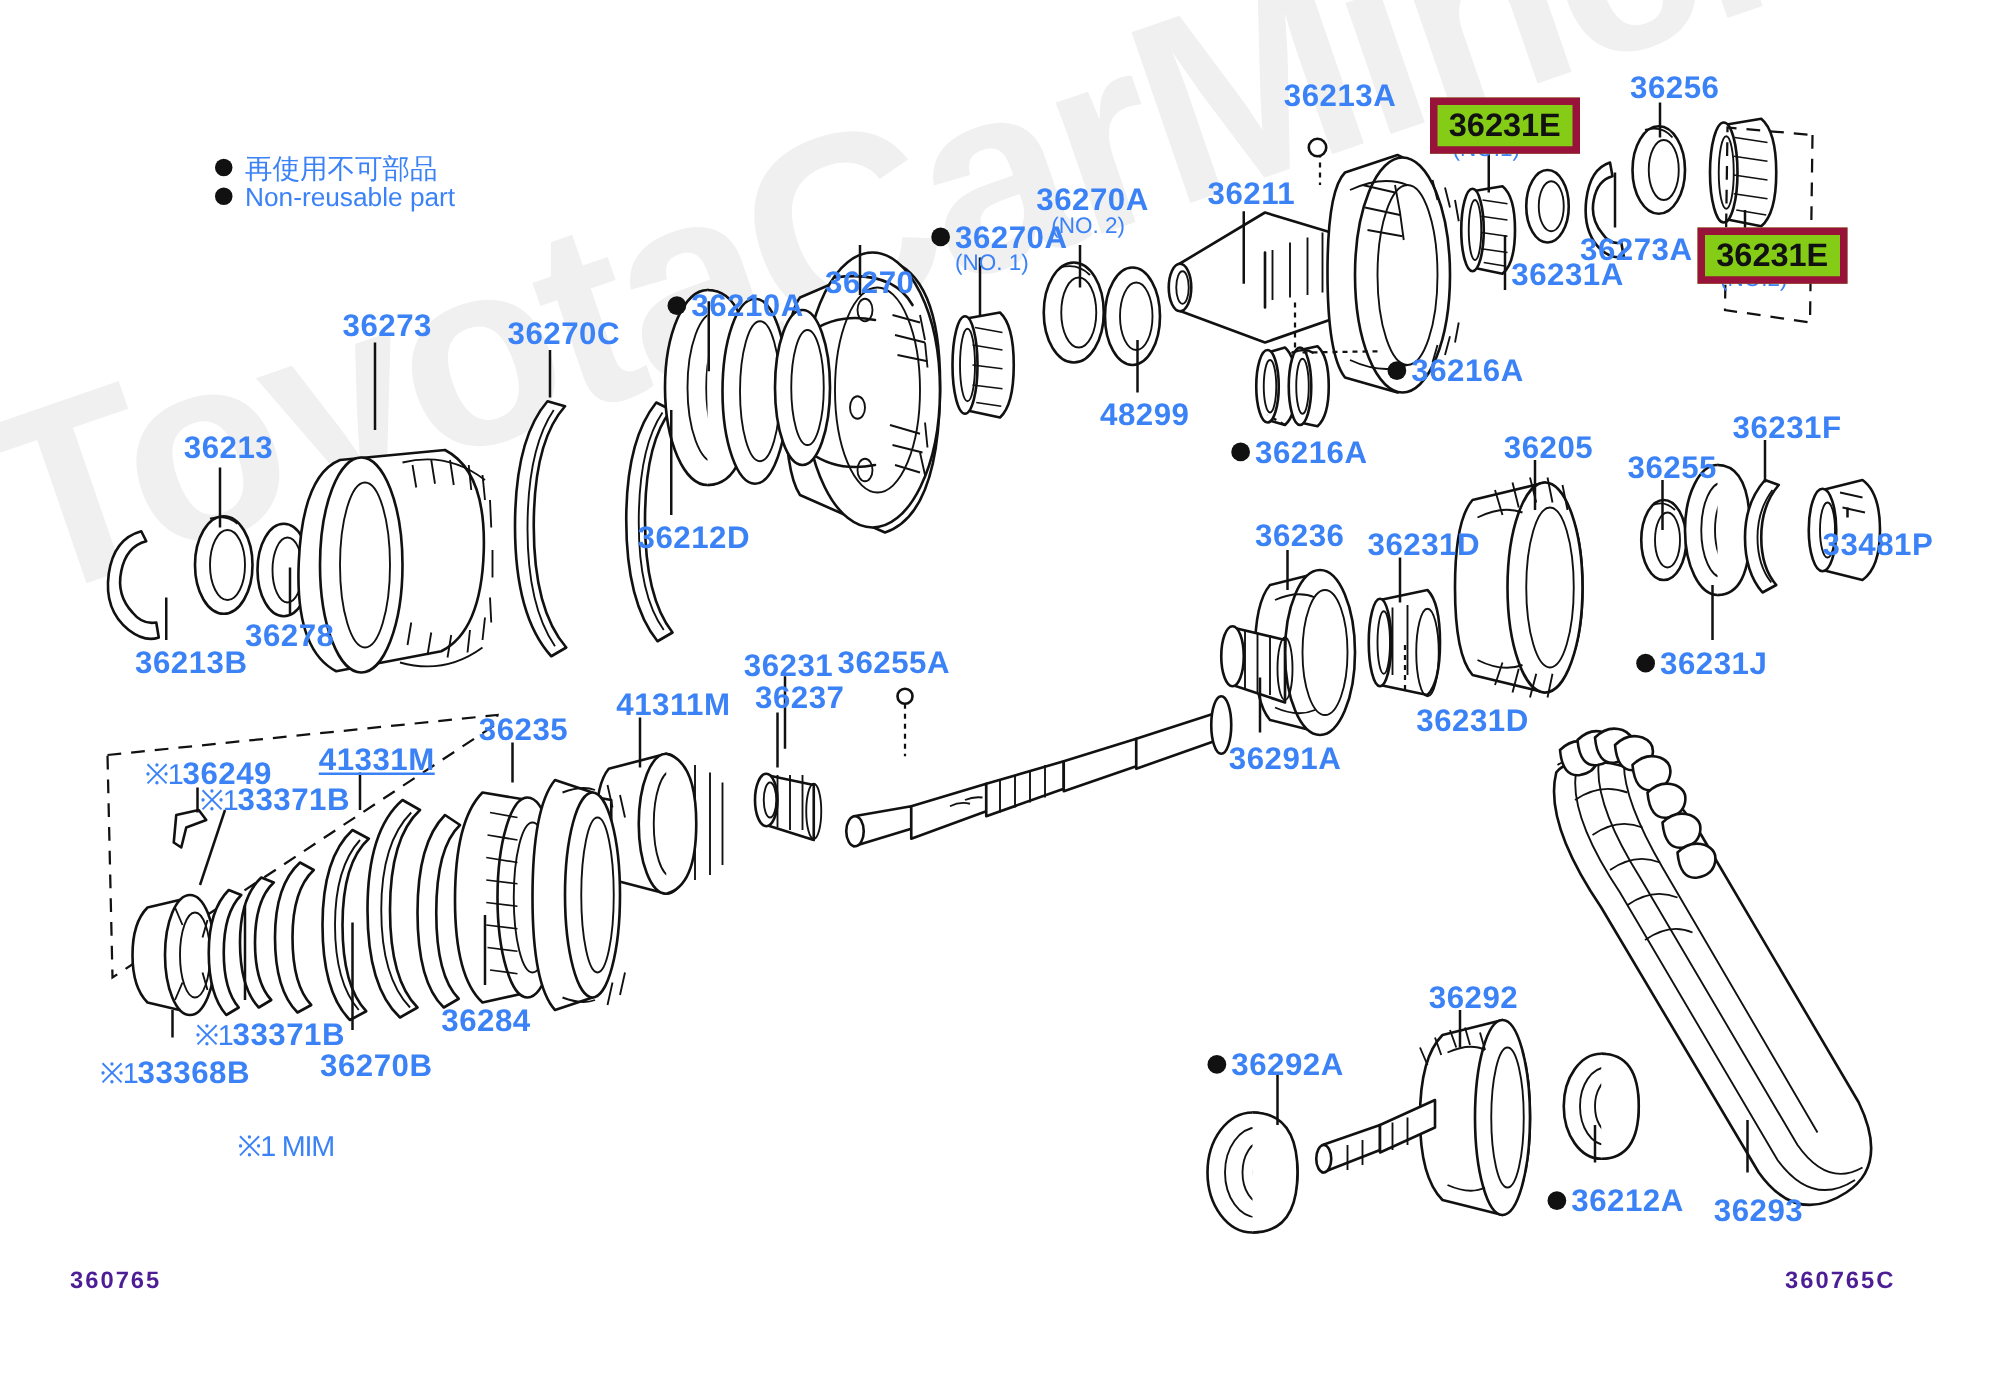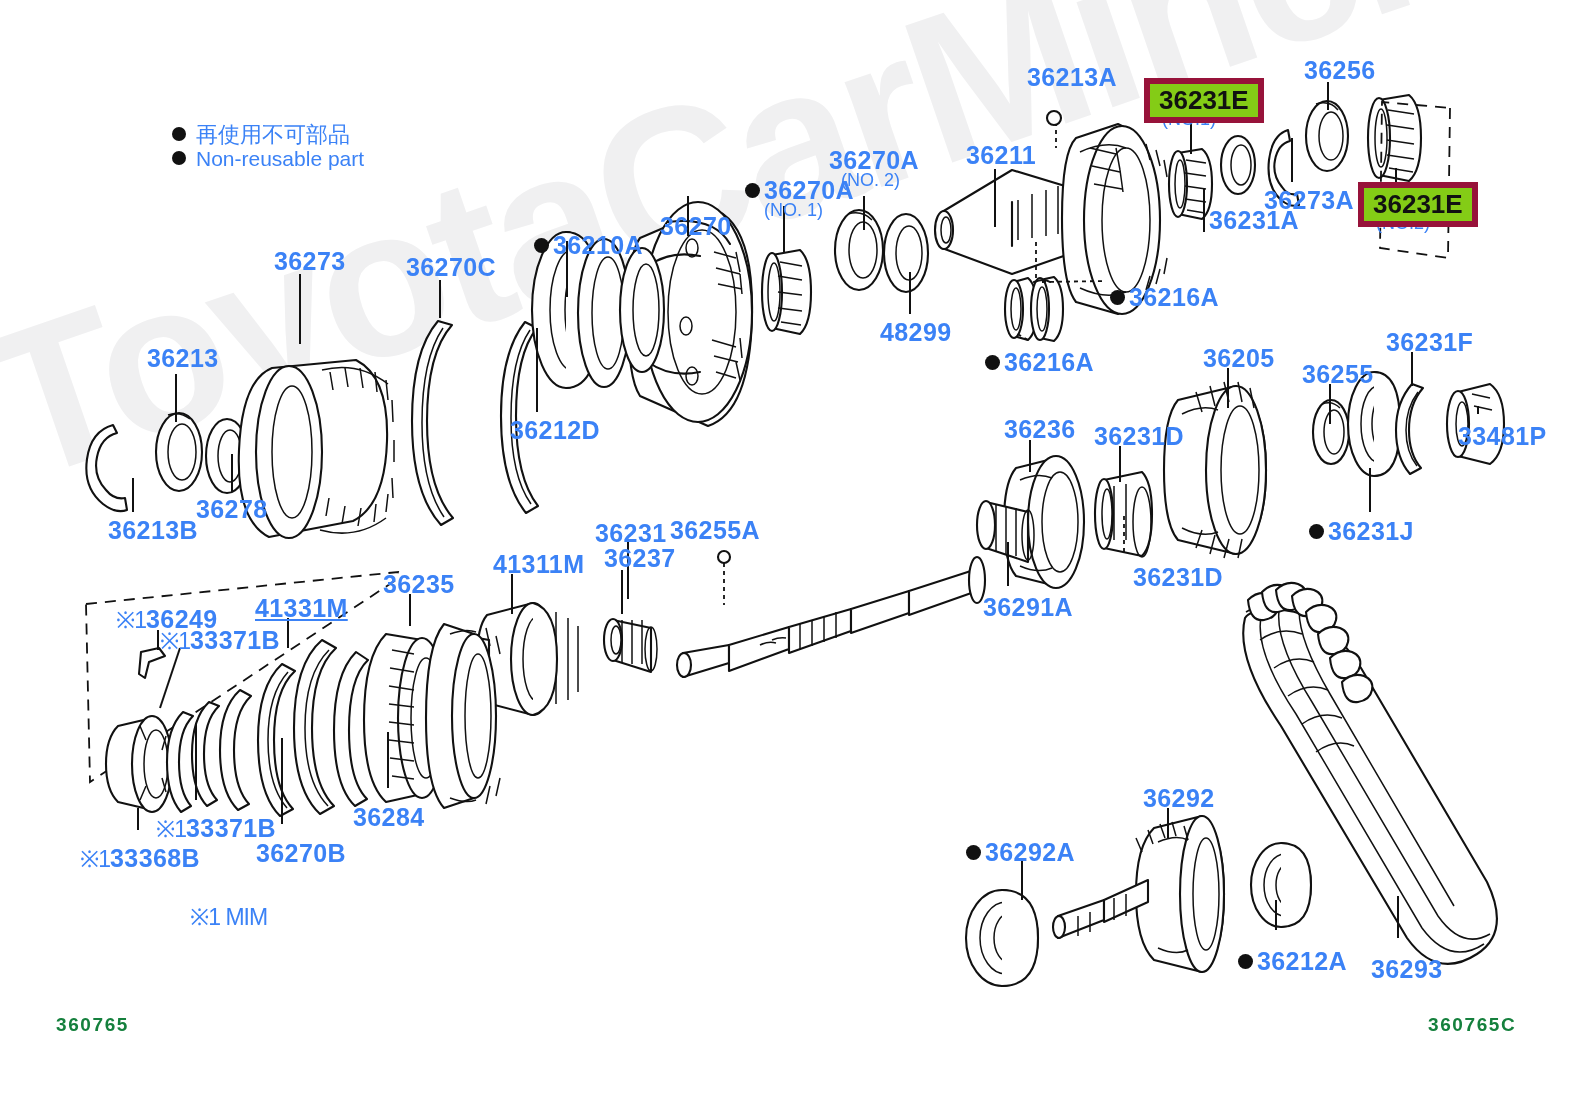--- a/index.html
+++ b/index.html
@@ -22,21 +22,21 @@
   
   .lbl{
     position:absolute; z-index:5;
     font-family:"Liberation Sans",sans-serif;
     font-size:25px; font-weight:700; color:#3b82f6;
     letter-spacing:.4px; white-space:nowrap; line-height:1;
   }
   .lbl.sub{font-size:18px;font-weight:400;letter-spacing:0;}
   .lbl.legend{font-size:21px;font-weight:400;letter-spacing:0;}
   .lbl.legend.jp{font-size:22px;}
-  .lbl.code{font-size:19px;font-weight:700;letter-spacing:1.6px;color:#15803d;}
+  .lbl.code{font-size:19px;font-weight:700;letter-spacing:1.6px;color:#4c1d95;}
 
   
   .bullet{
     display:inline-block;width:15px;height:15px;border-radius:50%;
     background:#111;vertical-align:middle;margin-right:4px;position:relative;top:-2px;
   }
   .legend .bullet{width:14px;height:14px;margin-right:10px;}
 
   
   .mim{font-size:23px;font-weight:400;letter-spacing:-1px;}

